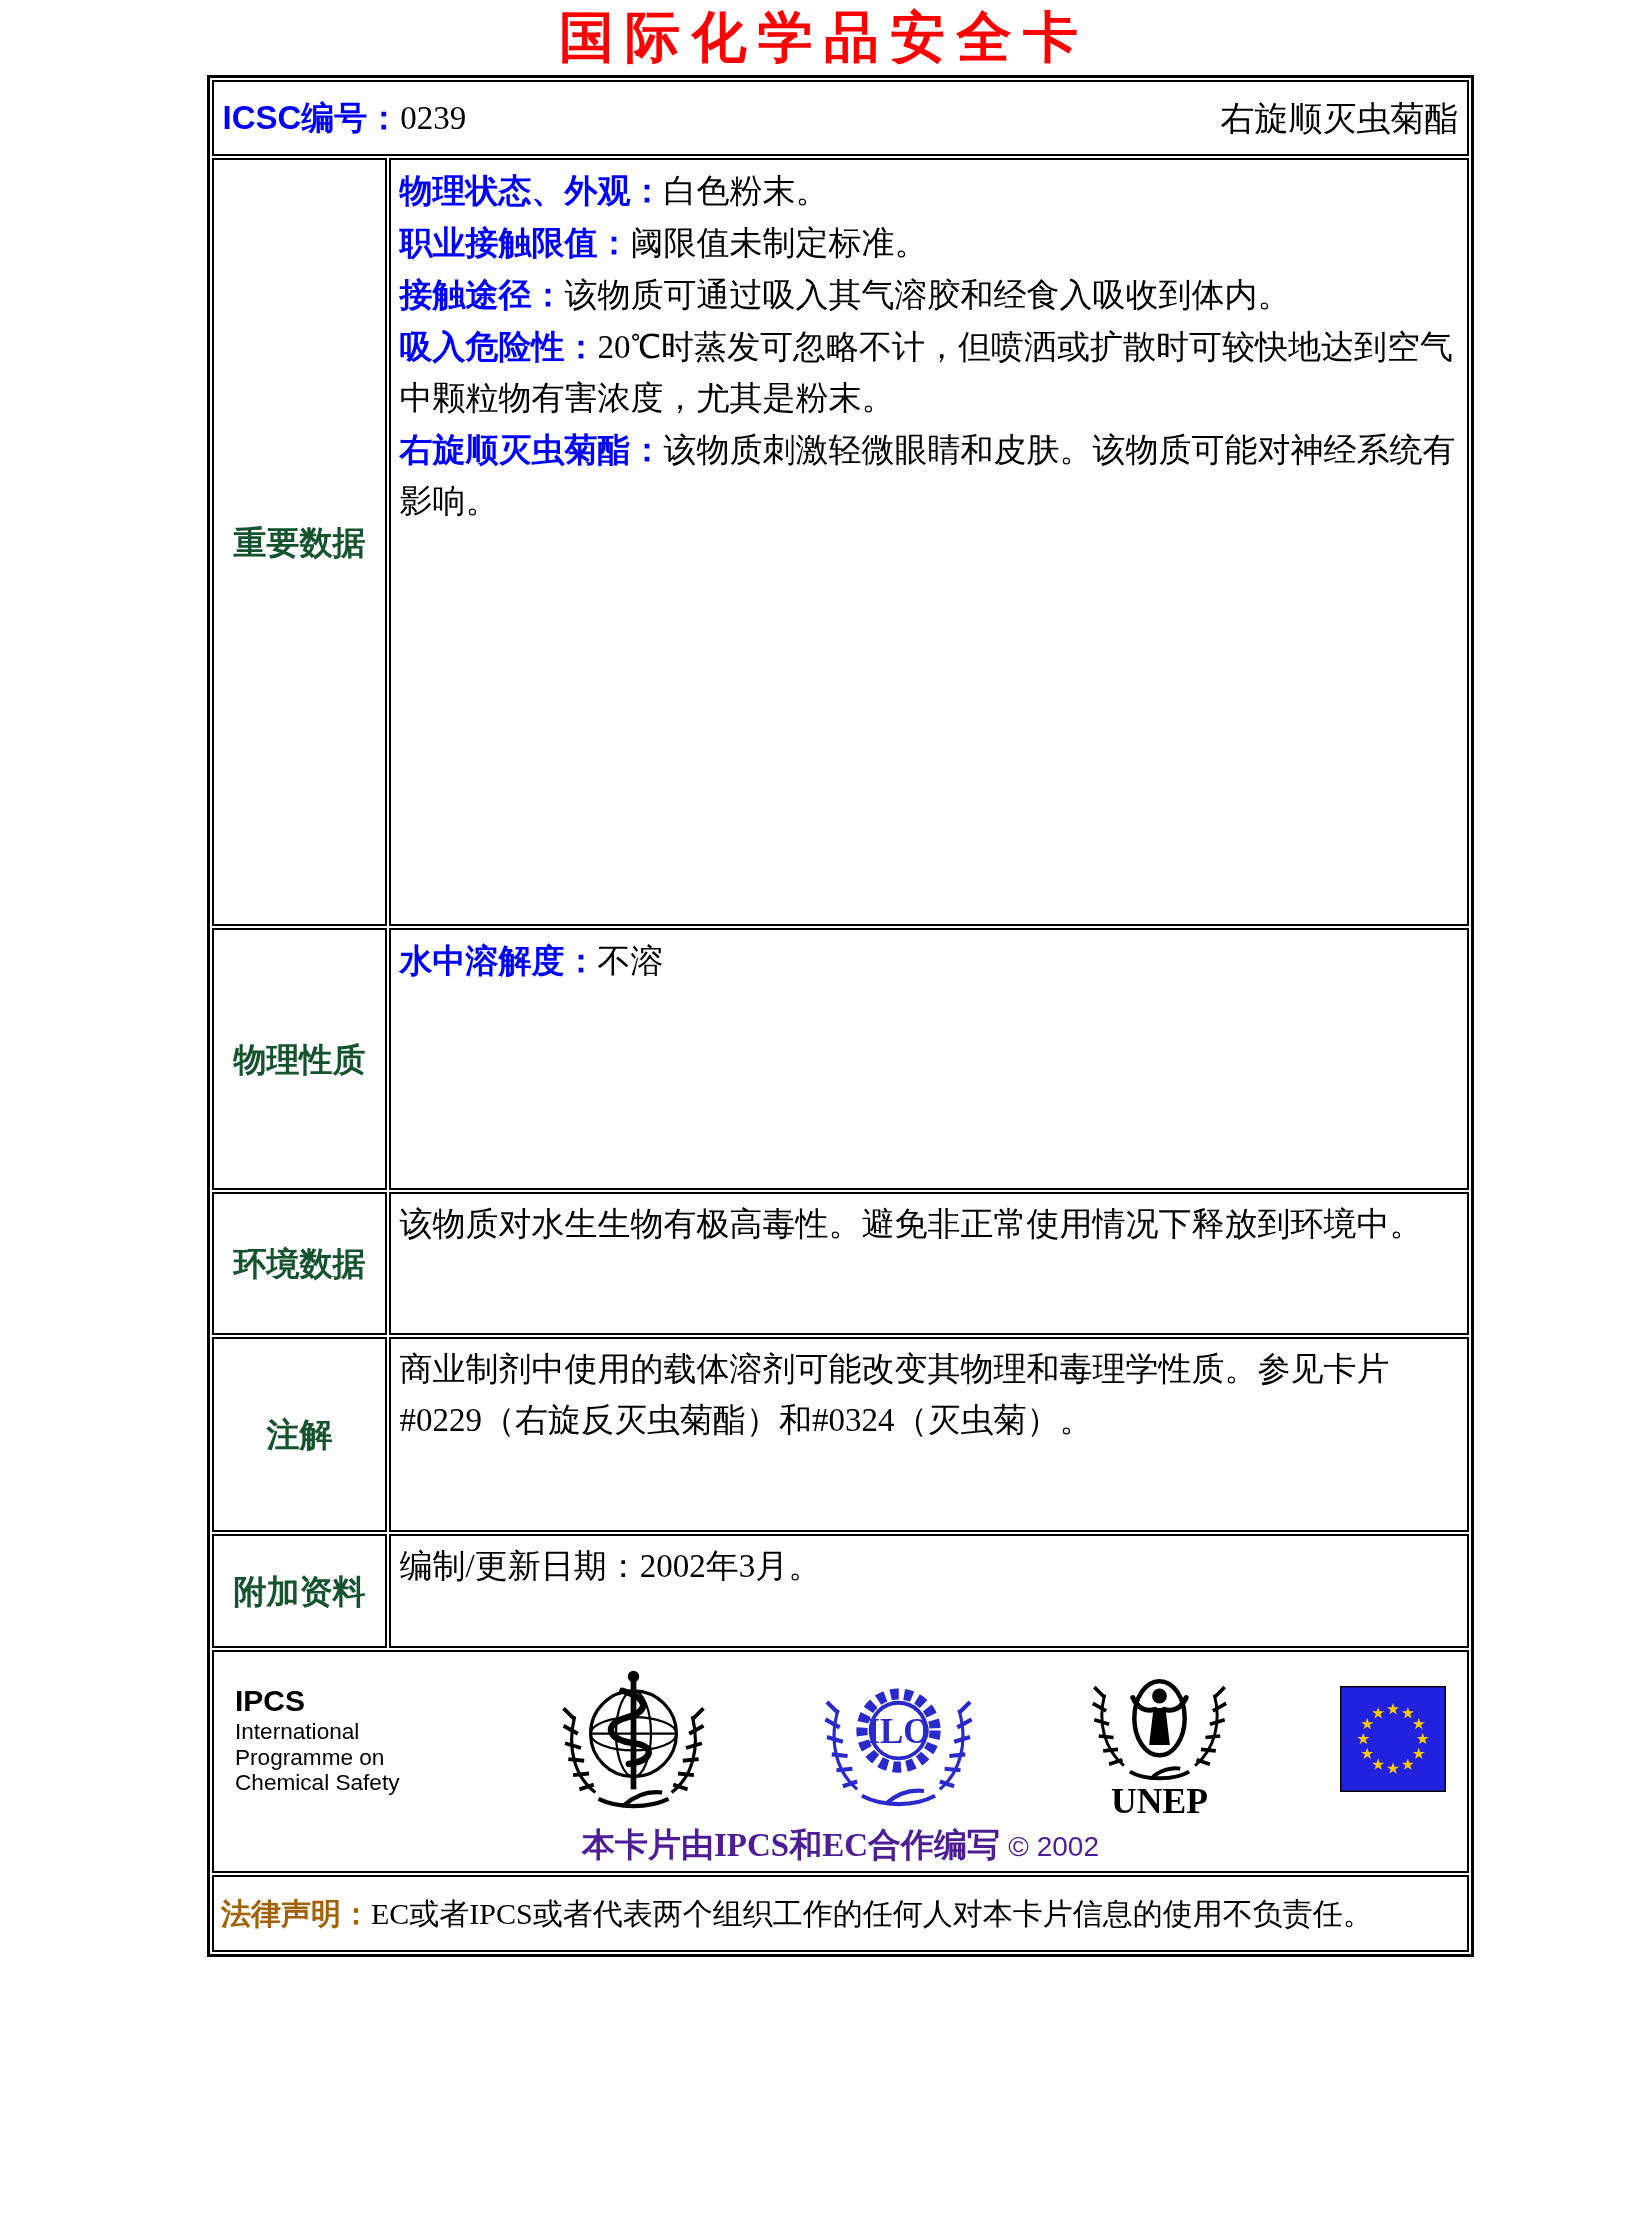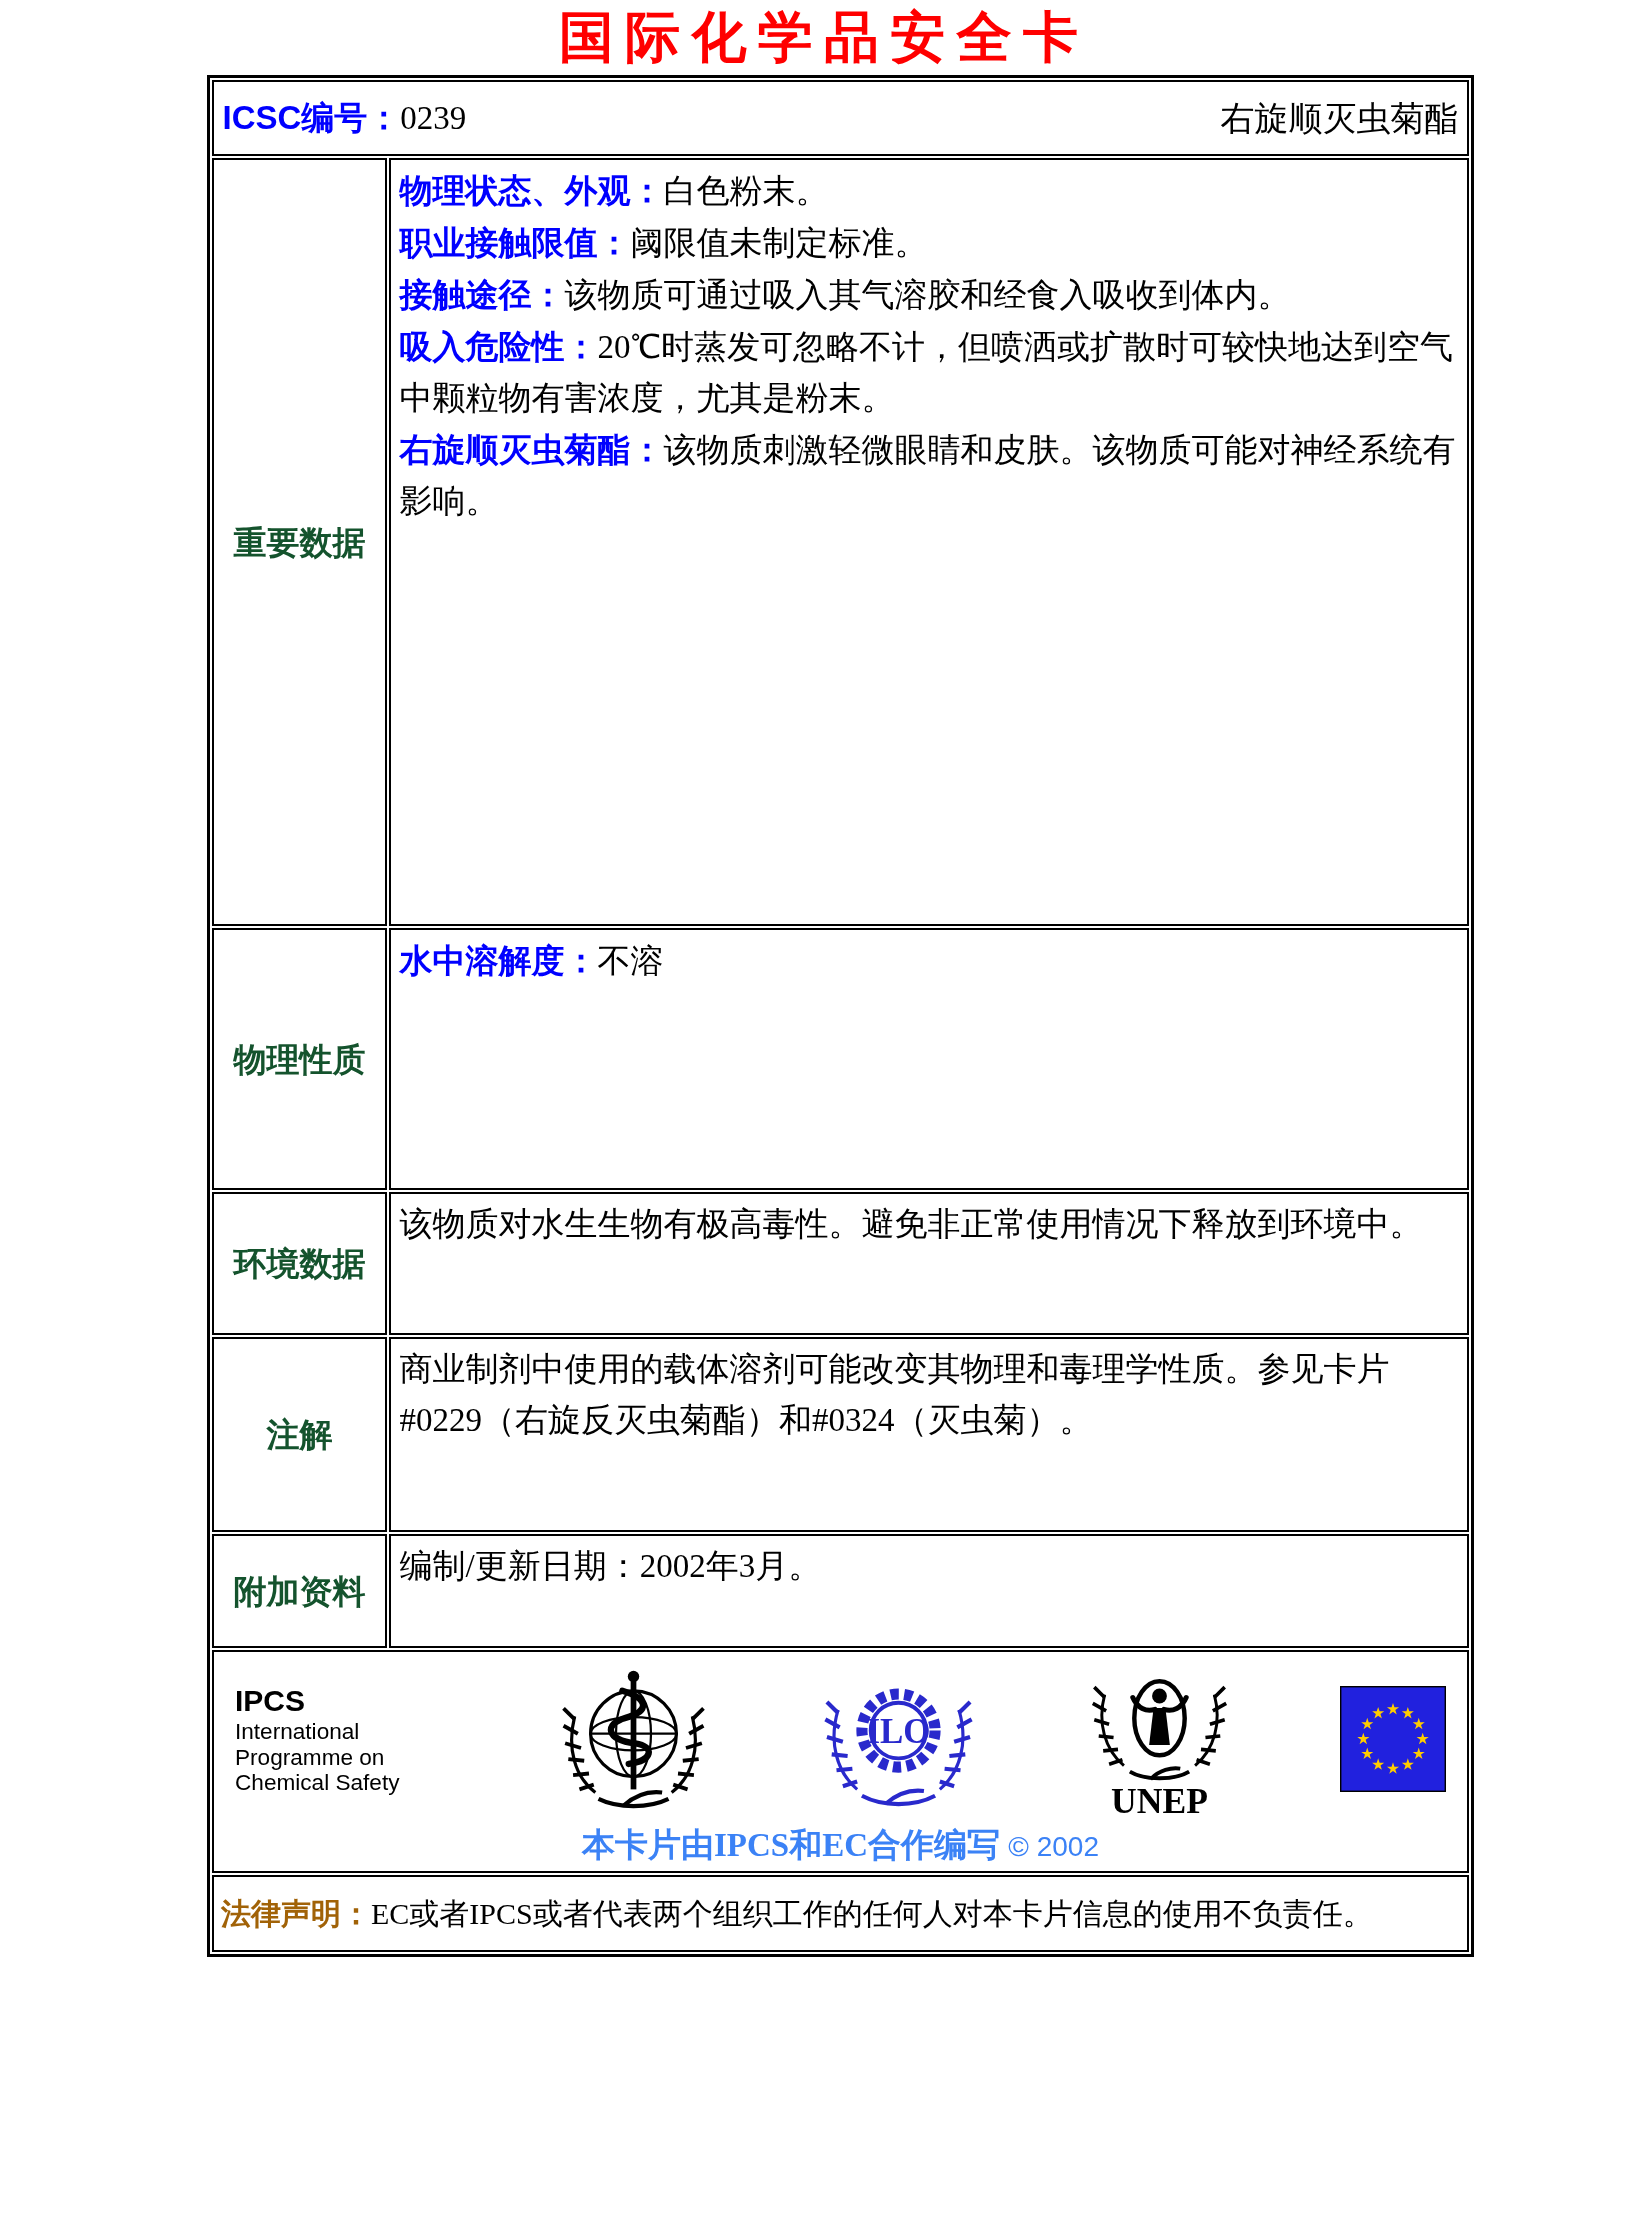--- a/index.html
+++ b/index.html
@@ -23,21 +23,21 @@
   .hdr-left .lbl{font-size:33px;}
   .hdr-num{font-size:33px;}
   .hdr-name{font-size:34px;}
   p.item{margin:0;}
   td.footer-cell{padding:7px 21px 2.8px 21px;}
   .logos-row{display:flex;align-items:center;justify-content:space-between;height:159px;}
   .ipcs-block{font-family:"Liberation Sans",sans-serif;line-height:25.5px;width:212px;}
   .ipcs-title{font-weight:bold;font-size:30px;line-height:37px;}
   .ipcs-line{font-size:22.6px;}
   .credit-line{text-align:center;font-size:33px;line-height:42px;
-        font-family:"Liberation Serif",serif;font-weight:bold;color:#3b82f6;margin-top:5.7px;}
+        font-family:"Liberation Serif",serif;font-weight:bold;color:#4c1d95;margin-top:5.7px;}
   .credit-line .cr{font-weight:normal;font-family:"Liberation Sans",sans-serif;font-size:28px;}
   td.legal-cell{vertical-align:middle;font-size:30px;line-height:40px;padding:4.2px 7px;}
   .legal-lbl{font-family:"Liberation Sans",sans-serif;font-weight:bold;color:#a16207;}
   svg{display:block;}
   .unep-wrap{text-align:center;}
 </style>
 </head>
 <body>
 
 <div class="page">

